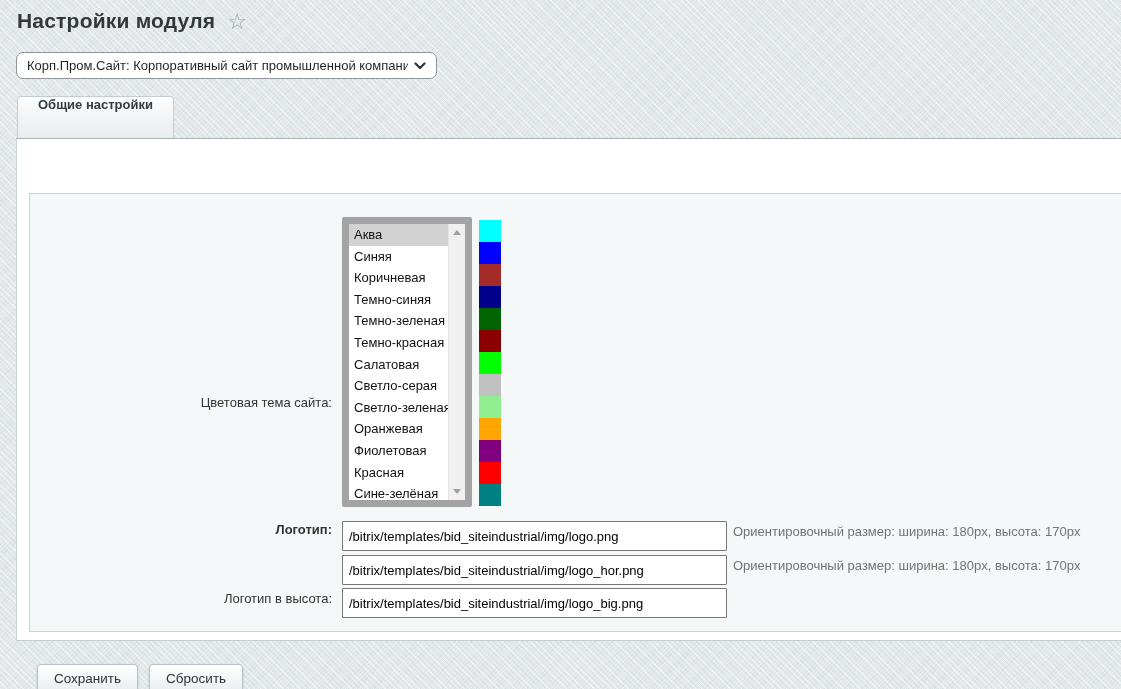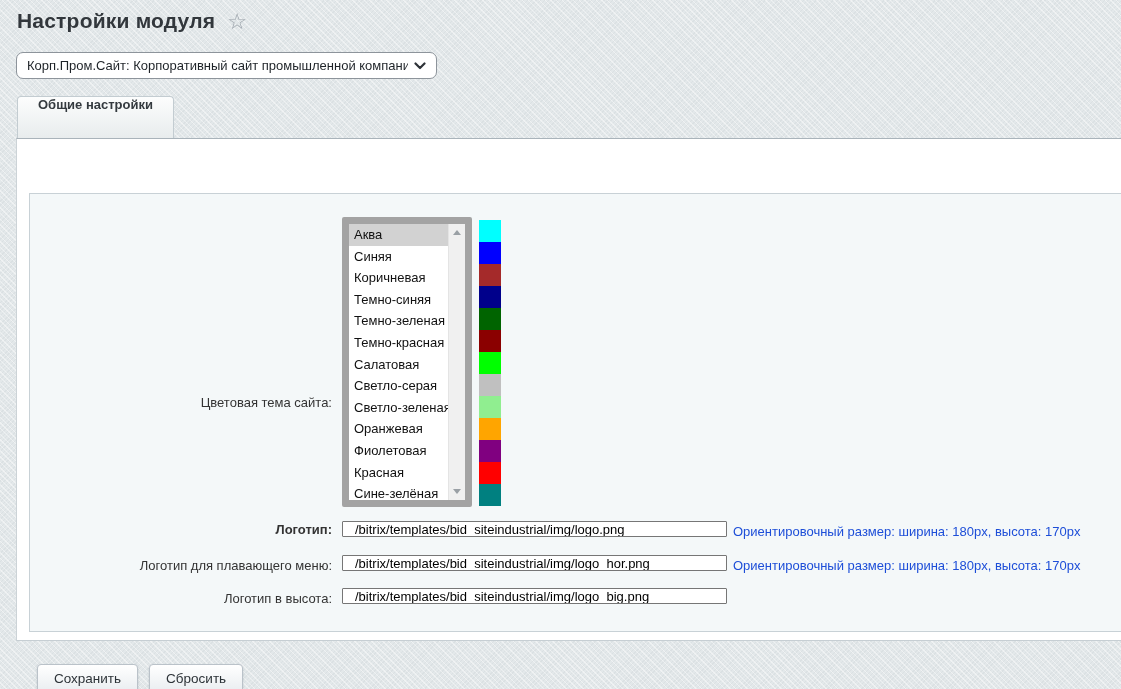--- a/index.html
+++ b/index.html
@@ -51,21 +51,21 @@
   }
   .panel{
     position:absolute;left:12px;right:0;top:54px;bottom:8px;
     background:#f4f8f9;border:1px solid #c8d1d6;box-sizing:border-box;
   }
   .form-label{
     position:absolute;left:0;width:302px;text-align:right;
     font-size:13px;color:#333;line-height:16px;white-space:nowrap;
   }
   .hint{
-    position:absolute;left:703px;font-size:13px;color:#1d4ed8;line-height:16px;white-space:nowrap;
+    position:absolute;left:703px;font-size:13px;color:#737373;line-height:16px;white-space:nowrap;
   }
   
   .listbox{
     position:absolute;left:312px;top:23px;width:130px;height:290px;
     background:#fff;border:7px solid #a3a3a3;border-radius:2px;
     box-sizing:border-box;overflow:hidden;
   }
   .lb-items{position:absolute;left:0;top:0;right:17px;bottom:0;overflow:hidden;}
   .lb-item{
     height:21.6px;line-height:21.6px;font-size:13px;color:#111;
@@ -79,24 +79,24 @@
   .sb-arrow{position:absolute;left:0;width:100%;height:17px;display:flex;align-items:center;justify-content:center;cursor:pointer;}
   .sb-arrow.up{top:0;}
   .sb-arrow.down{bottom:0;}
   .tri-up{width:0;height:0;border-left:4px solid transparent;border-right:4px solid transparent;border-bottom:5px solid #9aa0a5;}
   .tri-down{width:0;height:0;border-left:4px solid transparent;border-right:4px solid transparent;border-top:5px solid #9aa0a5;}
   
   .swatches{position:absolute;left:449px;top:26px;width:22px;}
   .swatch{width:22px;height:22px;}
   
   .text-input{
-    position:absolute;left:312px;width:385px;height:16px;
+    position:absolute;left:312px;width:385px;height:30px;
     border:1px solid #767676;border-radius:1px;background:#fff;
     box-sizing:border-box;font-family:"Liberation Sans","DejaVu Sans",sans-serif;
-    font-size:13px;color:#000;padding:0 12px;outline:none;
+    font-size:13px;color:#000;padding:0 6px;outline:none;
   }
   
   .footer-buttons{position:absolute;left:37px;top:664px;display:flex;gap:11px;}
   .btn{
     height:29px;padding:0 16px;
     background:linear-gradient(#ffffff,#e9edf0);
     border:1px solid #bac2c9;border-radius:4px;
     box-shadow:0 1px 2px rgba(70,80,90,0.25);
     font-family:"Liberation Sans","DejaVu Sans",sans-serif;
     font-size:13.5px;color:#2d3338;cursor:pointer;white-space:nowrap;
@@ -169,21 +169,20 @@
           <div class="swatch" style="background: rgb(255, 165, 0);"></div>
           <div class="swatch" style="background: rgb(128, 0, 128);"></div>
           <div class="swatch" style="background: rgb(255, 0, 0);"></div>
           <div class="swatch" style="background: rgb(0, 128, 128);"></div>
         </div>
 
       <div class="form-label" style="top:328px;font-weight:bold;">Логотип:</div>
       <input type="text" class="text-input" style="top: 327px;" value="/bitrix/templates/bid_siteindustrial/img/logo.png">
       <div class="hint" style="top:330px;">Ориентировочный размер: ширина: 180px, высота: 170px</div>
 
-      <div class="form-label" style="top:364px;">Логотип для плавающего меню:</div>
       <input type="text" class="text-input" style="top: 361px;" value="/bitrix/templates/bid_siteindustrial/img/logo_hor.png">
       <div class="hint" style="top:364px;">Ориентировочный размер: ширина: 180px, высота: 170px</div>
 
       <div class="form-label" style="top:397px;">Логотип в высота:</div>
       <input type="text" class="text-input" style="top: 394px;" value="/bitrix/templates/bid_siteindustrial/img/logo_big.png">
 
     </div>
   </div>
 
   <div class="footer-buttons">

